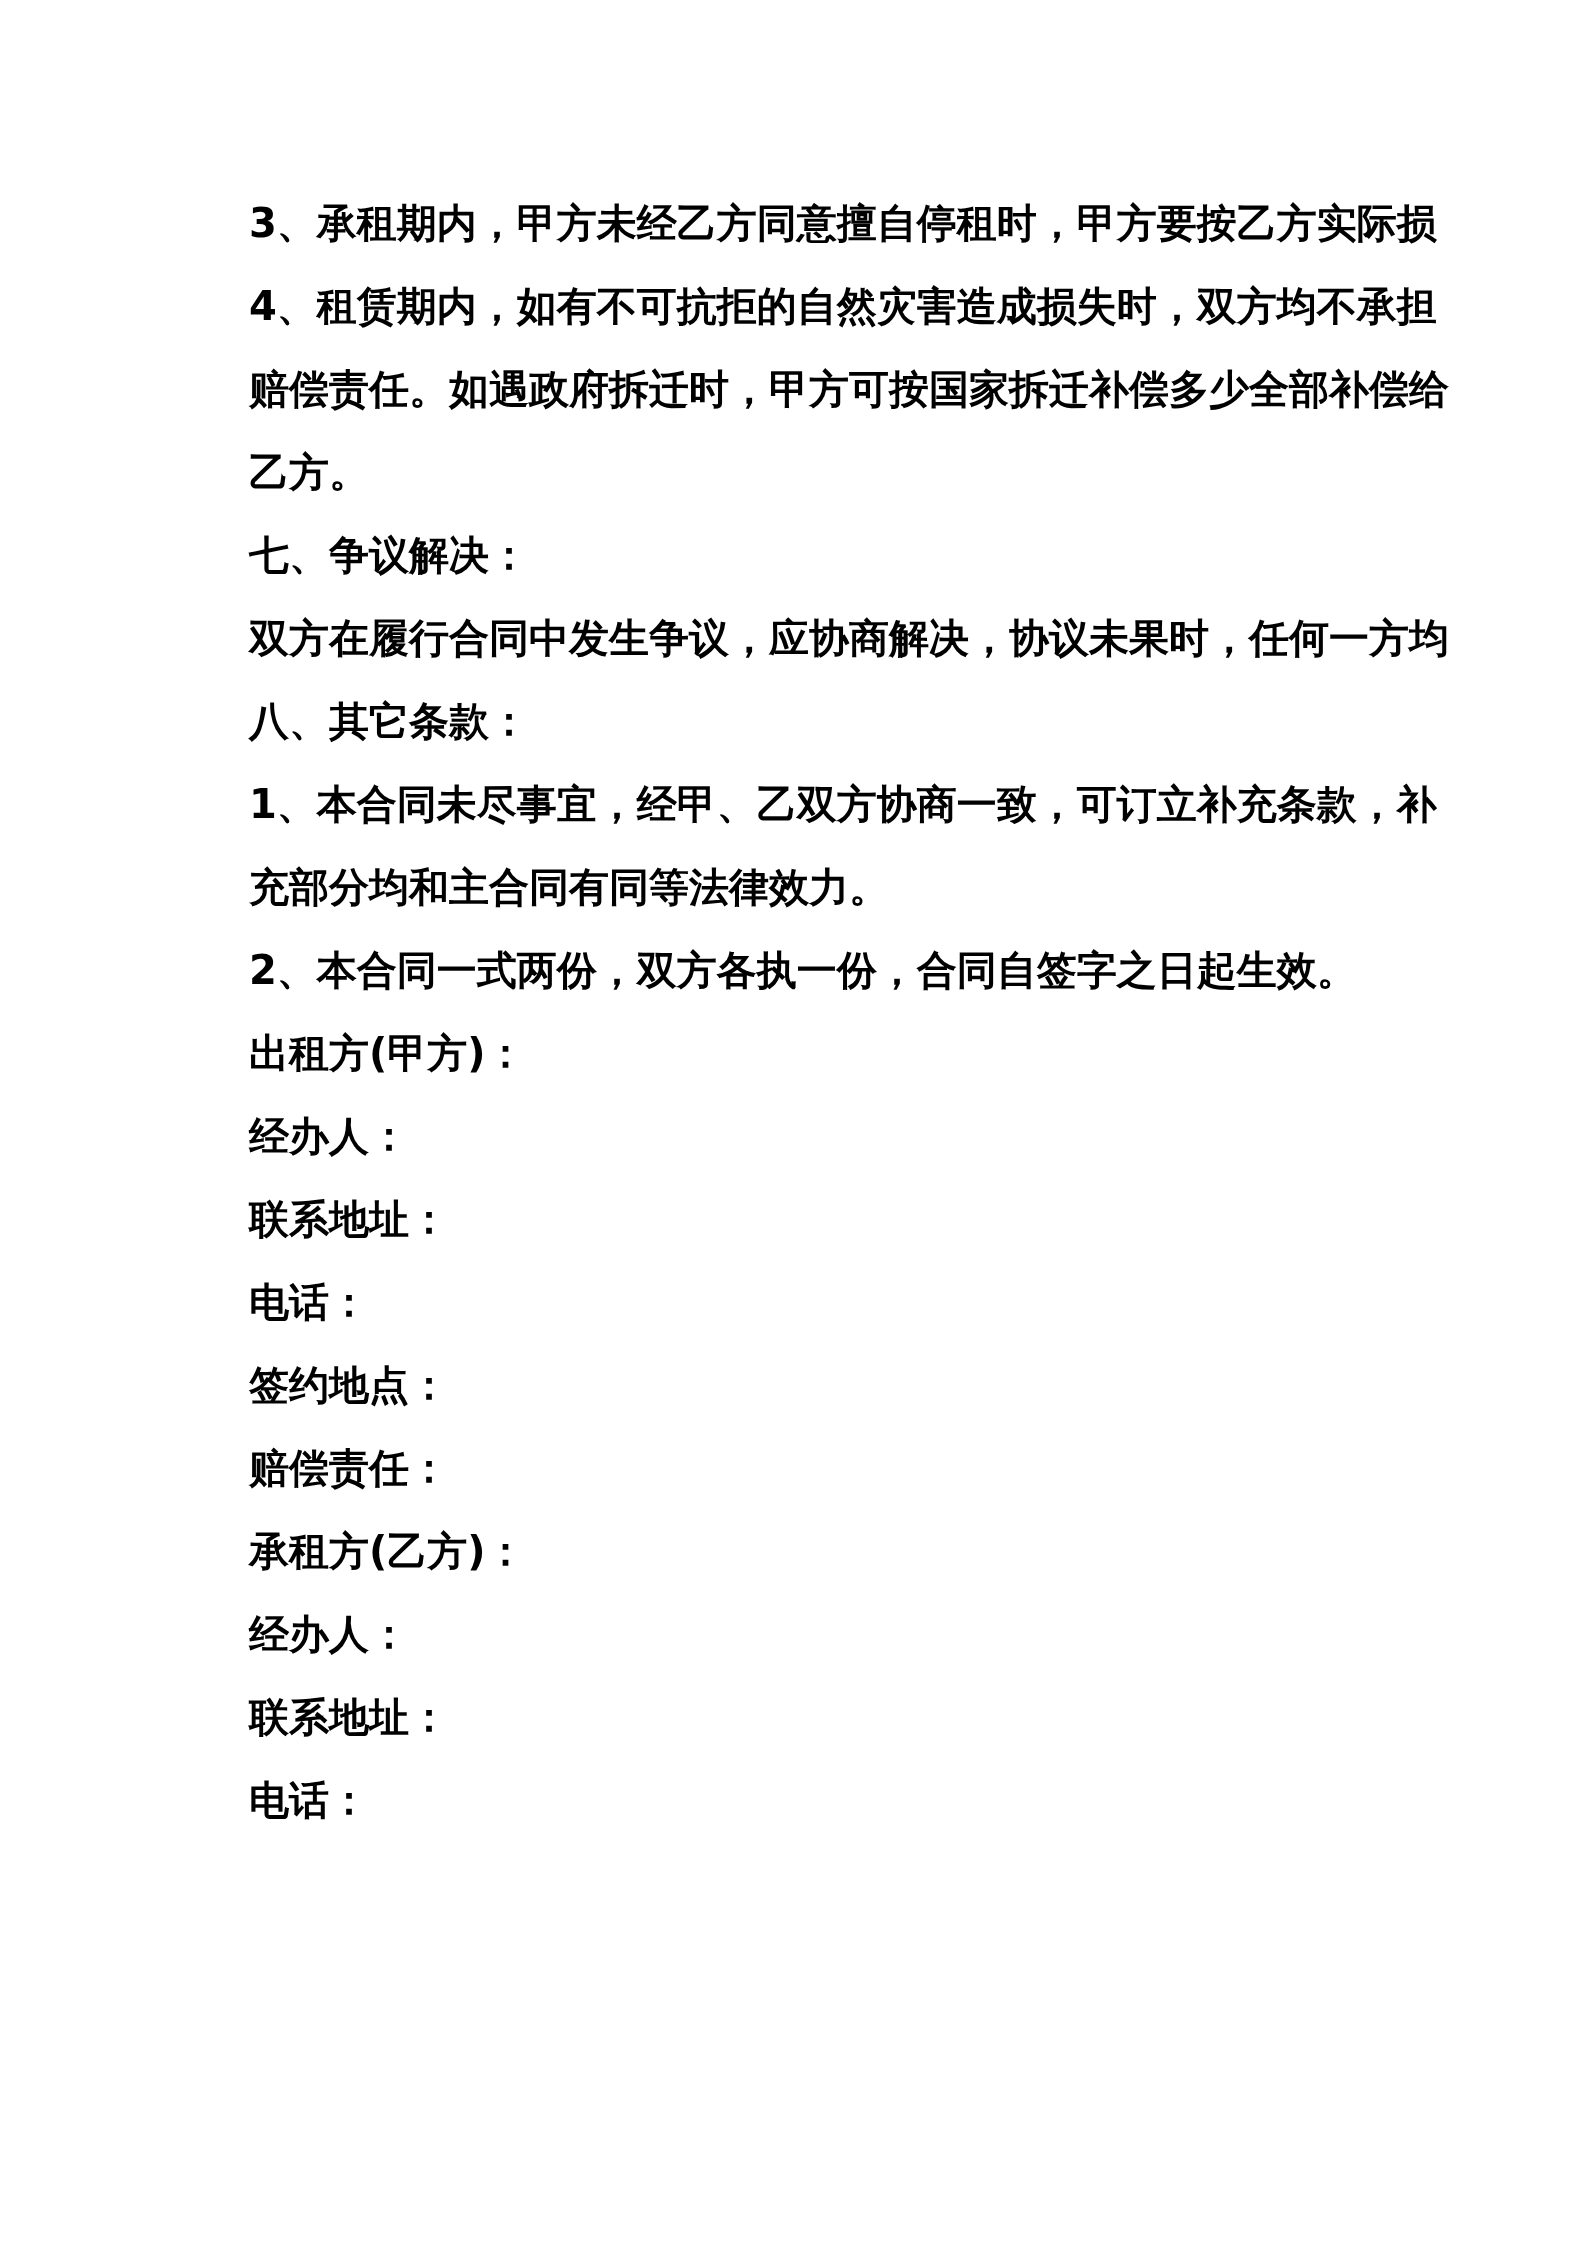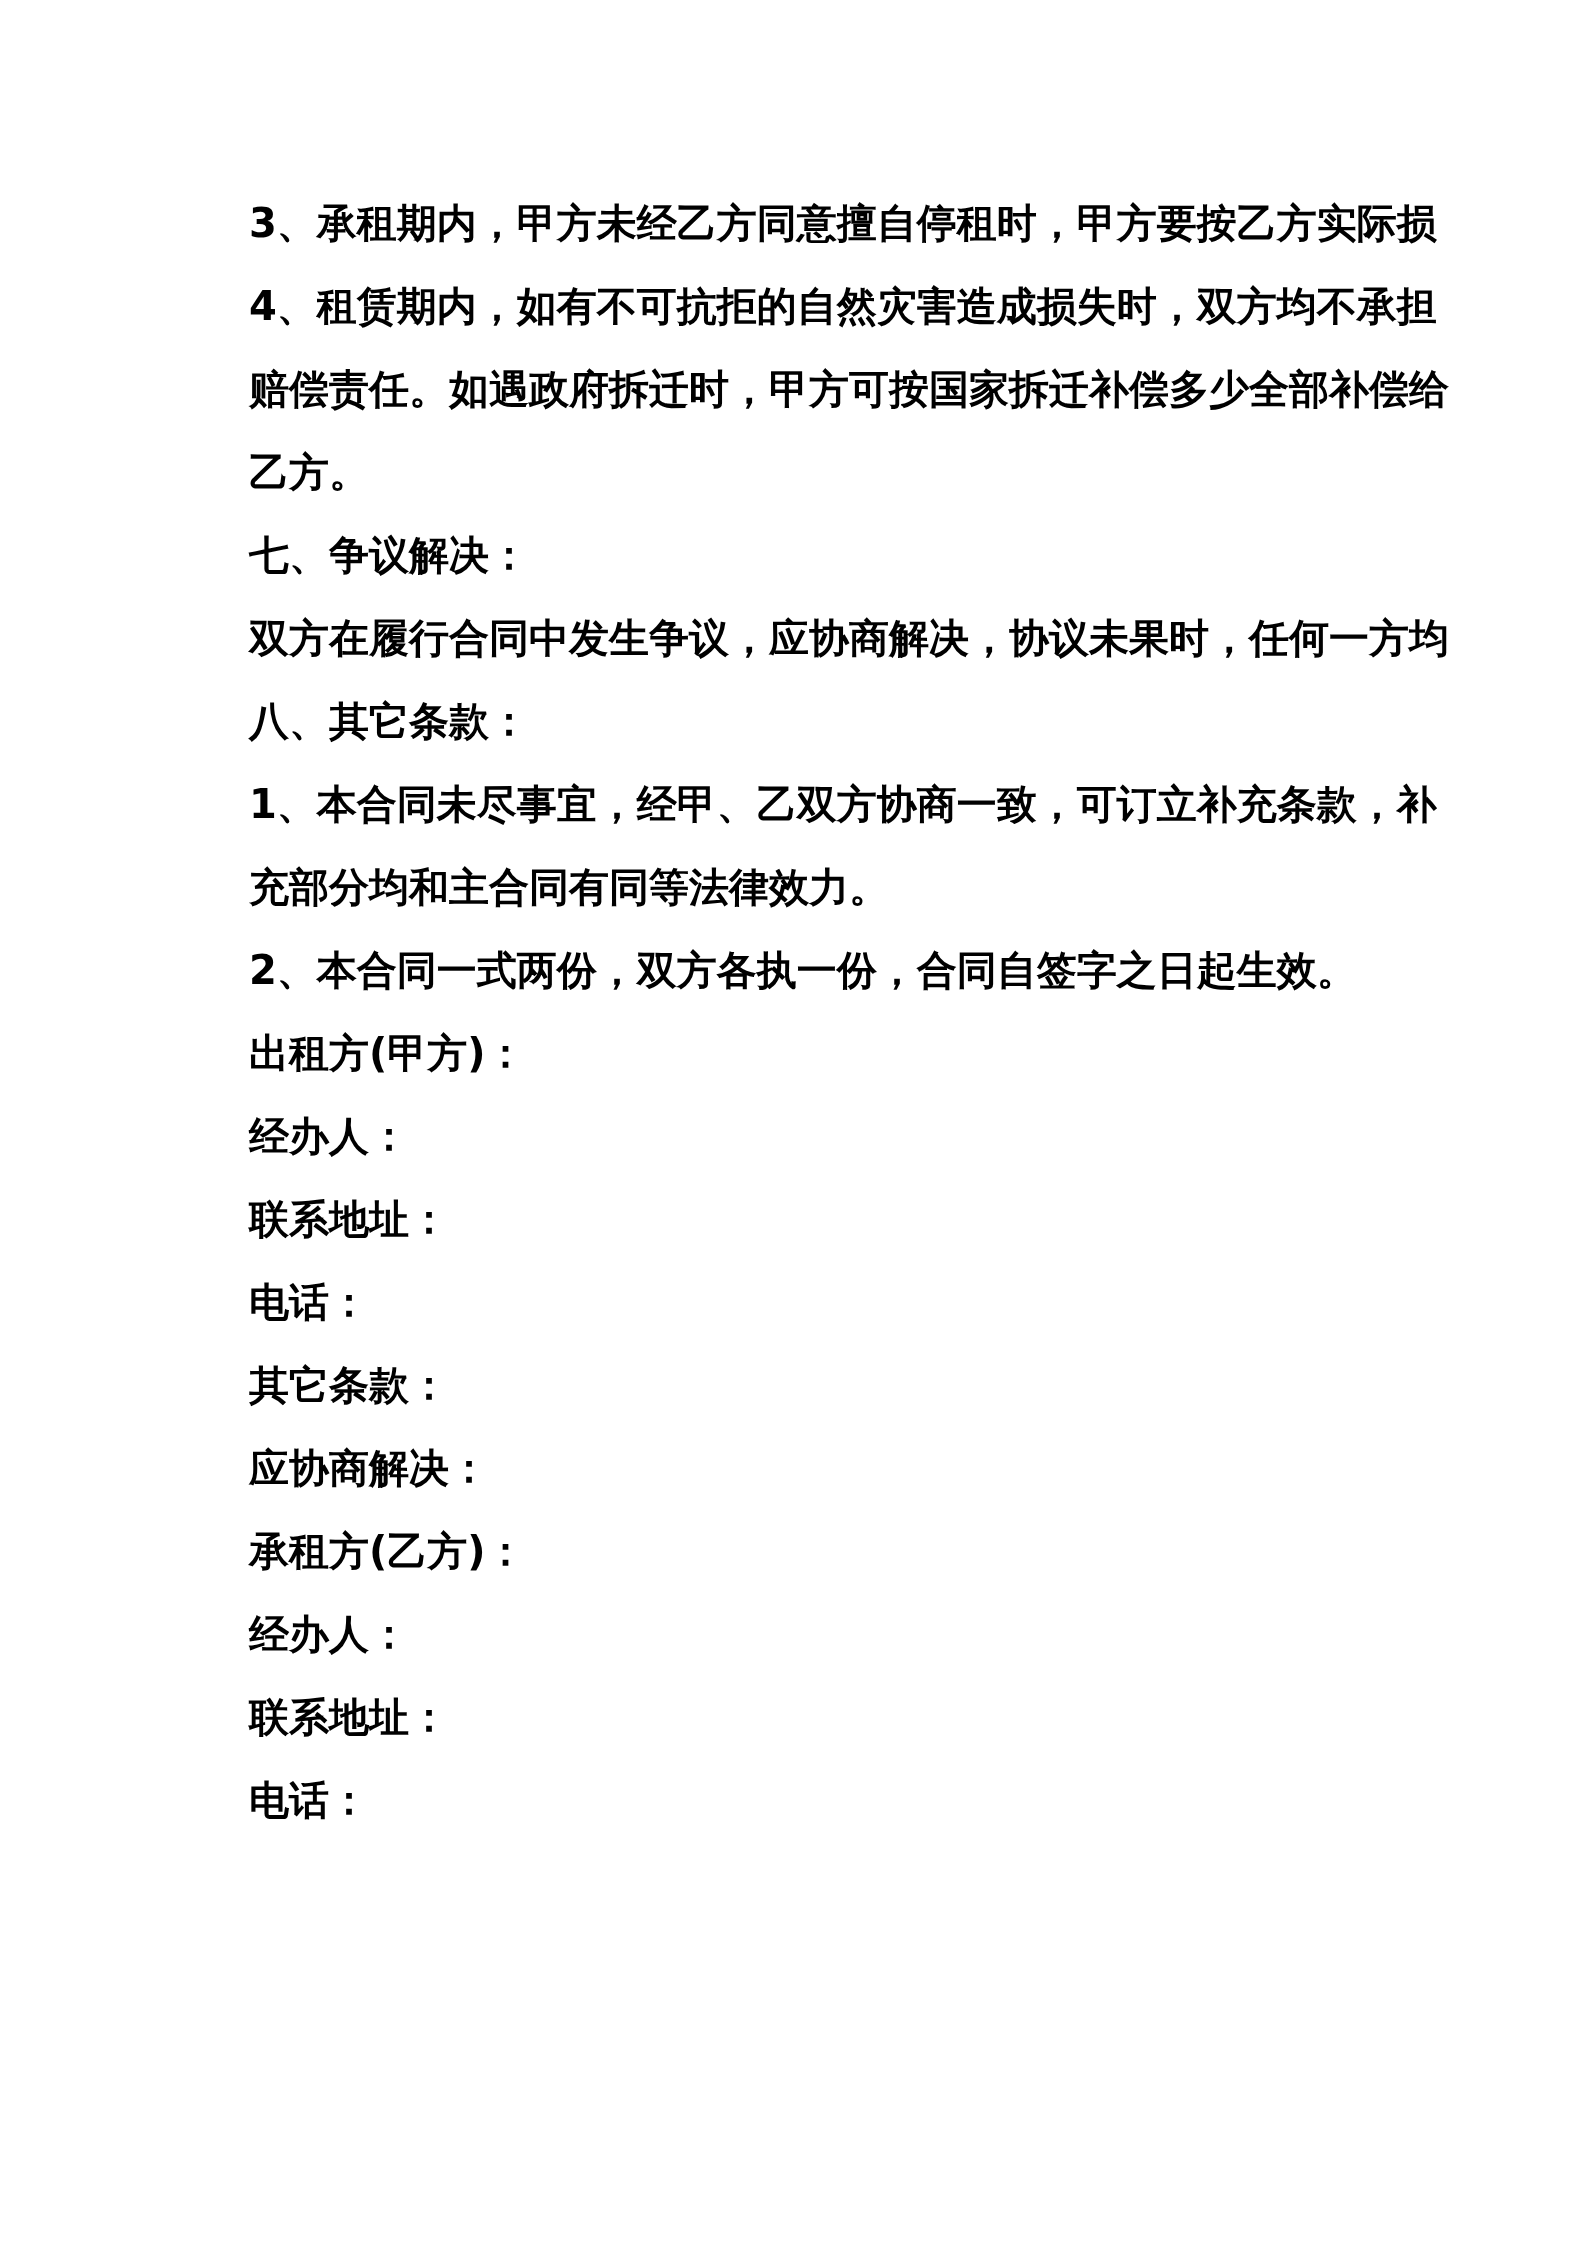--- a/index.html
+++ b/index.html
@@ -44,20 +44,20 @@
     <div class="line">七、争议解决：</div>
     <div class="line">双方在履行合同中发生争议，应协商解决，协议未果时，任何一方均</div>
     <div class="line">八、其它条款：</div>
     <div class="line">1、本合同未尽事宜，经甲、乙双方协商一致，可订立补充条款，补</div>
     <div class="line">充部分均和主合同有同等法律效力。</div>
     <div class="line">2、本合同一式两份，双方各执一份，合同自签字之日起生效。</div>
     <div class="line">出租方(甲方)：</div>
     <div class="line">经办人：</div>
     <div class="line">联系地址：</div>
     <div class="line">电话：</div>
-    <div class="line">其它条款：</div>
-    <div class="line">应协商解决：</div>
+    <div class="line">签约地点：</div>
+    <div class="line">赔偿责任：</div>
     <div class="line">承租方(乙方)：</div>
     <div class="line">经办人：</div>
     <div class="line">联系地址：</div>
     <div class="line">电话：</div>
   </div>
 </div>
 
 </body></html>

